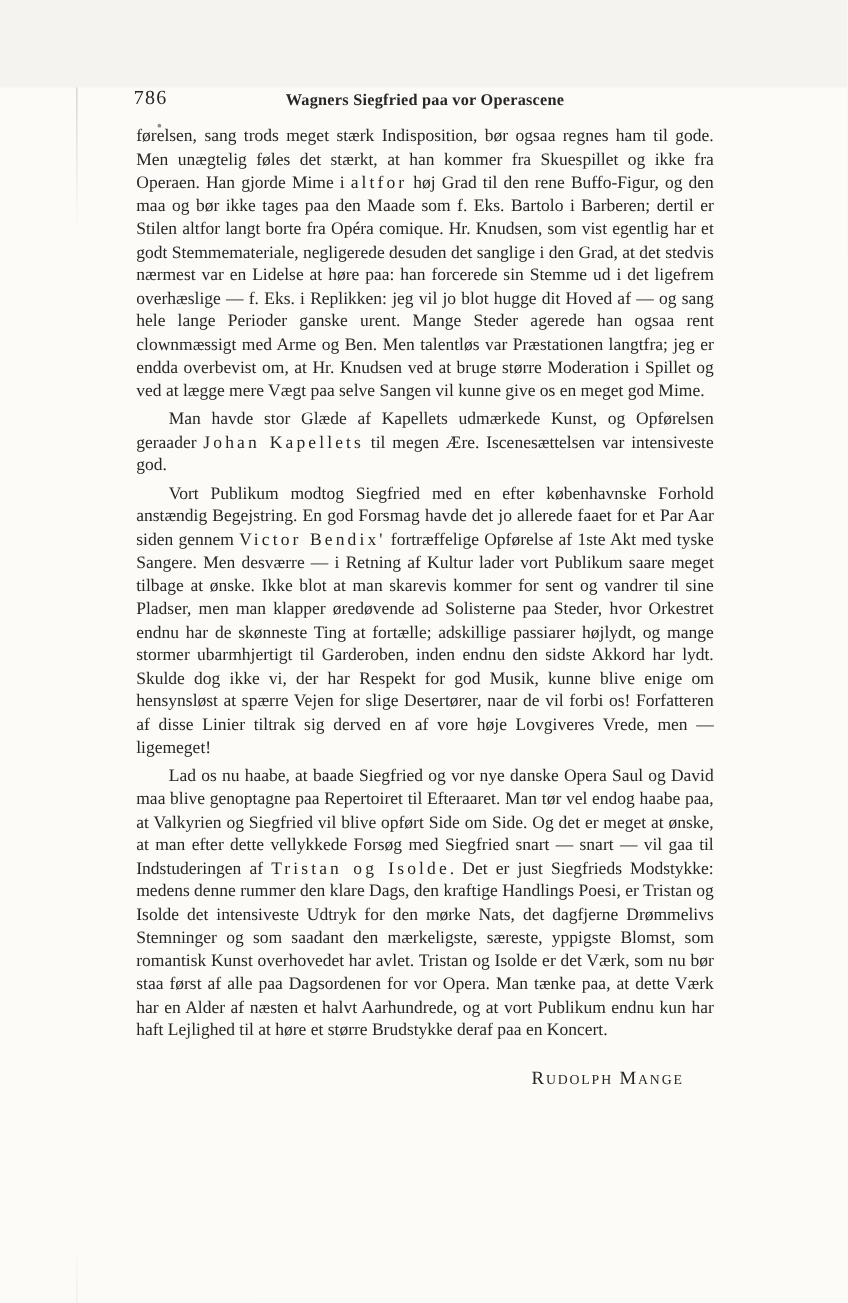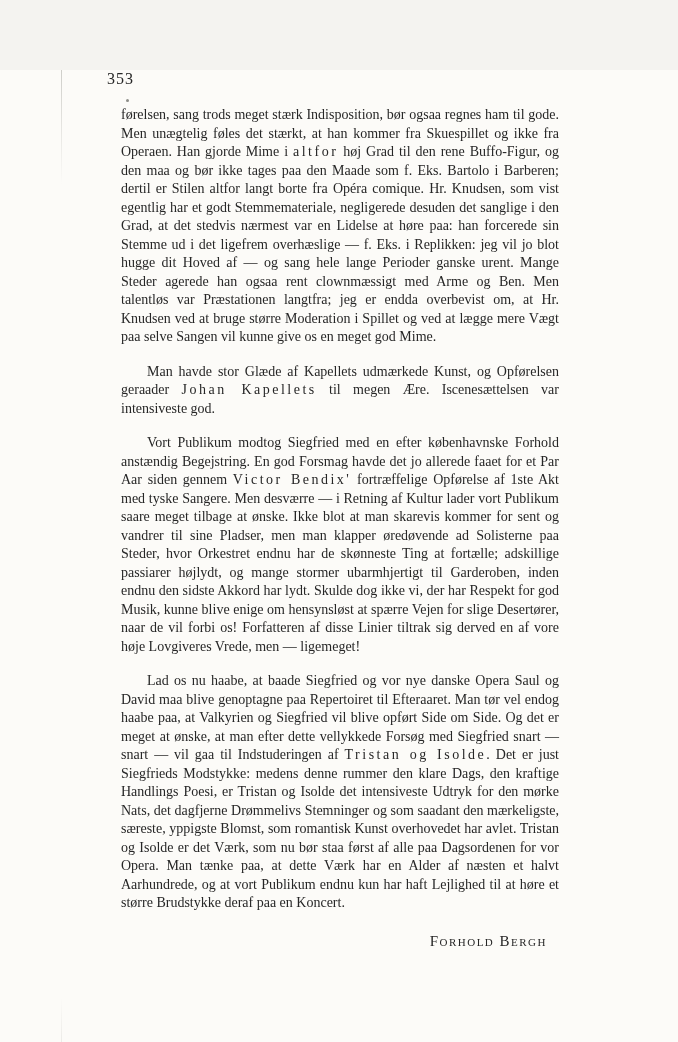--- a/index.html
+++ b/index.html
@@ -40,44 +40,45 @@
     display: block; text-align: center;
     font-weight: bold; font-size: 13px;
     padding-top: 2px; letter-spacing: 0.2px;
   }
   .body-text {
     margin: 11px 103px 0 105px;
     text-align: justify;
     font-size: 14px;
     line-height: 18.5px;
   }
-  .para { margin: 16px; }
+  .para { margin: 4px; }
   .para.indent { text-indent: 26px; }
   .spaced { letter-spacing: 2.5px; }
   .signature {
     margin: 20px 131px 0 0;
     text-align: right;
     font-variant: small-caps;
     font-size: 15px;
     letter-spacing: 1.5px;
   }
 </style>
 </head>
 <body>
 
 <div class="scan-page">
   <div class="edge-line"></div>
   <div class="speck"></div>
 
   <div class="header">
-    <span class="page-num">353</span>
+    <span class="page-num">786</span>
+    <span class="running-title">Wagners Siegfried paa vor Operascene</span>
   </div>
 
   <div class="body-text" id="body-text">
       <p class="para"><span>førelsen, sang trods meget stærk Indisposition, bør ogsaa regnes ham til gode. Men unægtelig føles det stærkt, at han kommer fra Skuespillet og ikke fra Operaen. Han gjorde Mime i </span><span class="spaced">altfor</span><span> høj Grad til den rene Buffo-Figur, og den maa og bør ikke tages paa den Maade som f. Eks. Bartolo i Barberen; dertil er Stilen altfor langt borte fra Opéra comique. Hr. Knudsen, som vist egentlig har et godt Stemmemateriale, negligerede desuden det sanglige i den Grad, at det stedvis nærmest var en Lidelse at høre paa: han forcerede sin Stemme ud i det ligefrem overhæslige — f. Eks. i Replikken: jeg vil jo blot hugge dit Hoved af — og sang hele lange Perioder ganske urent. Mange Steder agerede han ogsaa rent clownmæssigt med Arme og Ben. Men talentløs var Præstationen langtfra; jeg er endda overbevist om, at Hr. Knudsen ved at bruge større Moderation i Spillet og ved at lægge mere Vægt paa selve Sangen vil kunne give os en meget god Mime.</span></p>
       <p class="para indent"><span>Man havde stor Glæde af Kapellets udmærkede Kunst, og Opførelsen geraader </span><span class="spaced">Johan Kapellets</span><span> til megen Ære. Iscenesættelsen var intensiveste god.</span></p>
       <p class="para indent"><span>Vort Publikum modtog Siegfried med en efter københavnske Forhold anstændig Begejstring. En god Forsmag havde det jo allerede faaet for et Par Aar siden gennem </span><span class="spaced">Victor Bendix'</span><span> fortræffelige Opførelse af 1ste Akt med tyske Sangere. Men desværre — i Retning af Kultur lader vort Publikum saare meget tilbage at ønske. Ikke blot at man skarevis kommer for sent og vandrer til sine Pladser, men man klapper øredøvende ad Solisterne paa Steder, hvor Orkestret endnu har de skønneste Ting at fortælle; adskillige passiarer højlydt, og mange stormer ubarmhjertigt til Garderoben, inden endnu den sidste Akkord har lydt. Skulde dog ikke vi, der har Respekt for god Musik, kunne blive enige om hensynsløst at spærre Vejen for slige Desertører, naar de vil forbi os! Forfatteren af disse Linier tiltrak sig derved en af vore høje Lovgiveres Vrede, men — ligemeget!</span></p>
       <p class="para indent"><span>Lad os nu haabe, at baade Siegfried og vor nye danske Opera Saul og David maa blive genoptagne paa Repertoiret til Efteraaret. Man tør vel endog haabe paa, at Valkyrien og Siegfried vil blive opført Side om Side. Og det er meget at ønske, at man efter dette vellykkede Forsøg med Siegfried snart — snart — vil gaa til Indstuderingen af </span><span class="spaced">Tristan og Isolde</span><span>. Det er just Siegfrieds Modstykke: medens denne rummer den klare Dags, den kraftige Handlings Poesi, er Tristan og Isolde det intensiveste Udtryk for den mørke Nats, det dagfjerne Drømmelivs Stemninger og som saadant den mærkeligste, særeste, yppigste Blomst, som romantisk Kunst overhovedet har avlet. Tristan og Isolde er det Værk, som nu bør staa først af alle paa Dagsordenen for vor Opera. Man tænke paa, at dette Værk har en Alder af næsten et halvt Aarhundrede, og at vort Publikum endnu kun har haft Lejlighed til at høre et større Brudstykke deraf paa en Koncert.</span></p>
     </div>
 
-  <div class="signature">Forhold Bergh</div>
+  <div class="signature">Rudolph Mange</div>
 
 </div>
 
 </body></html>

